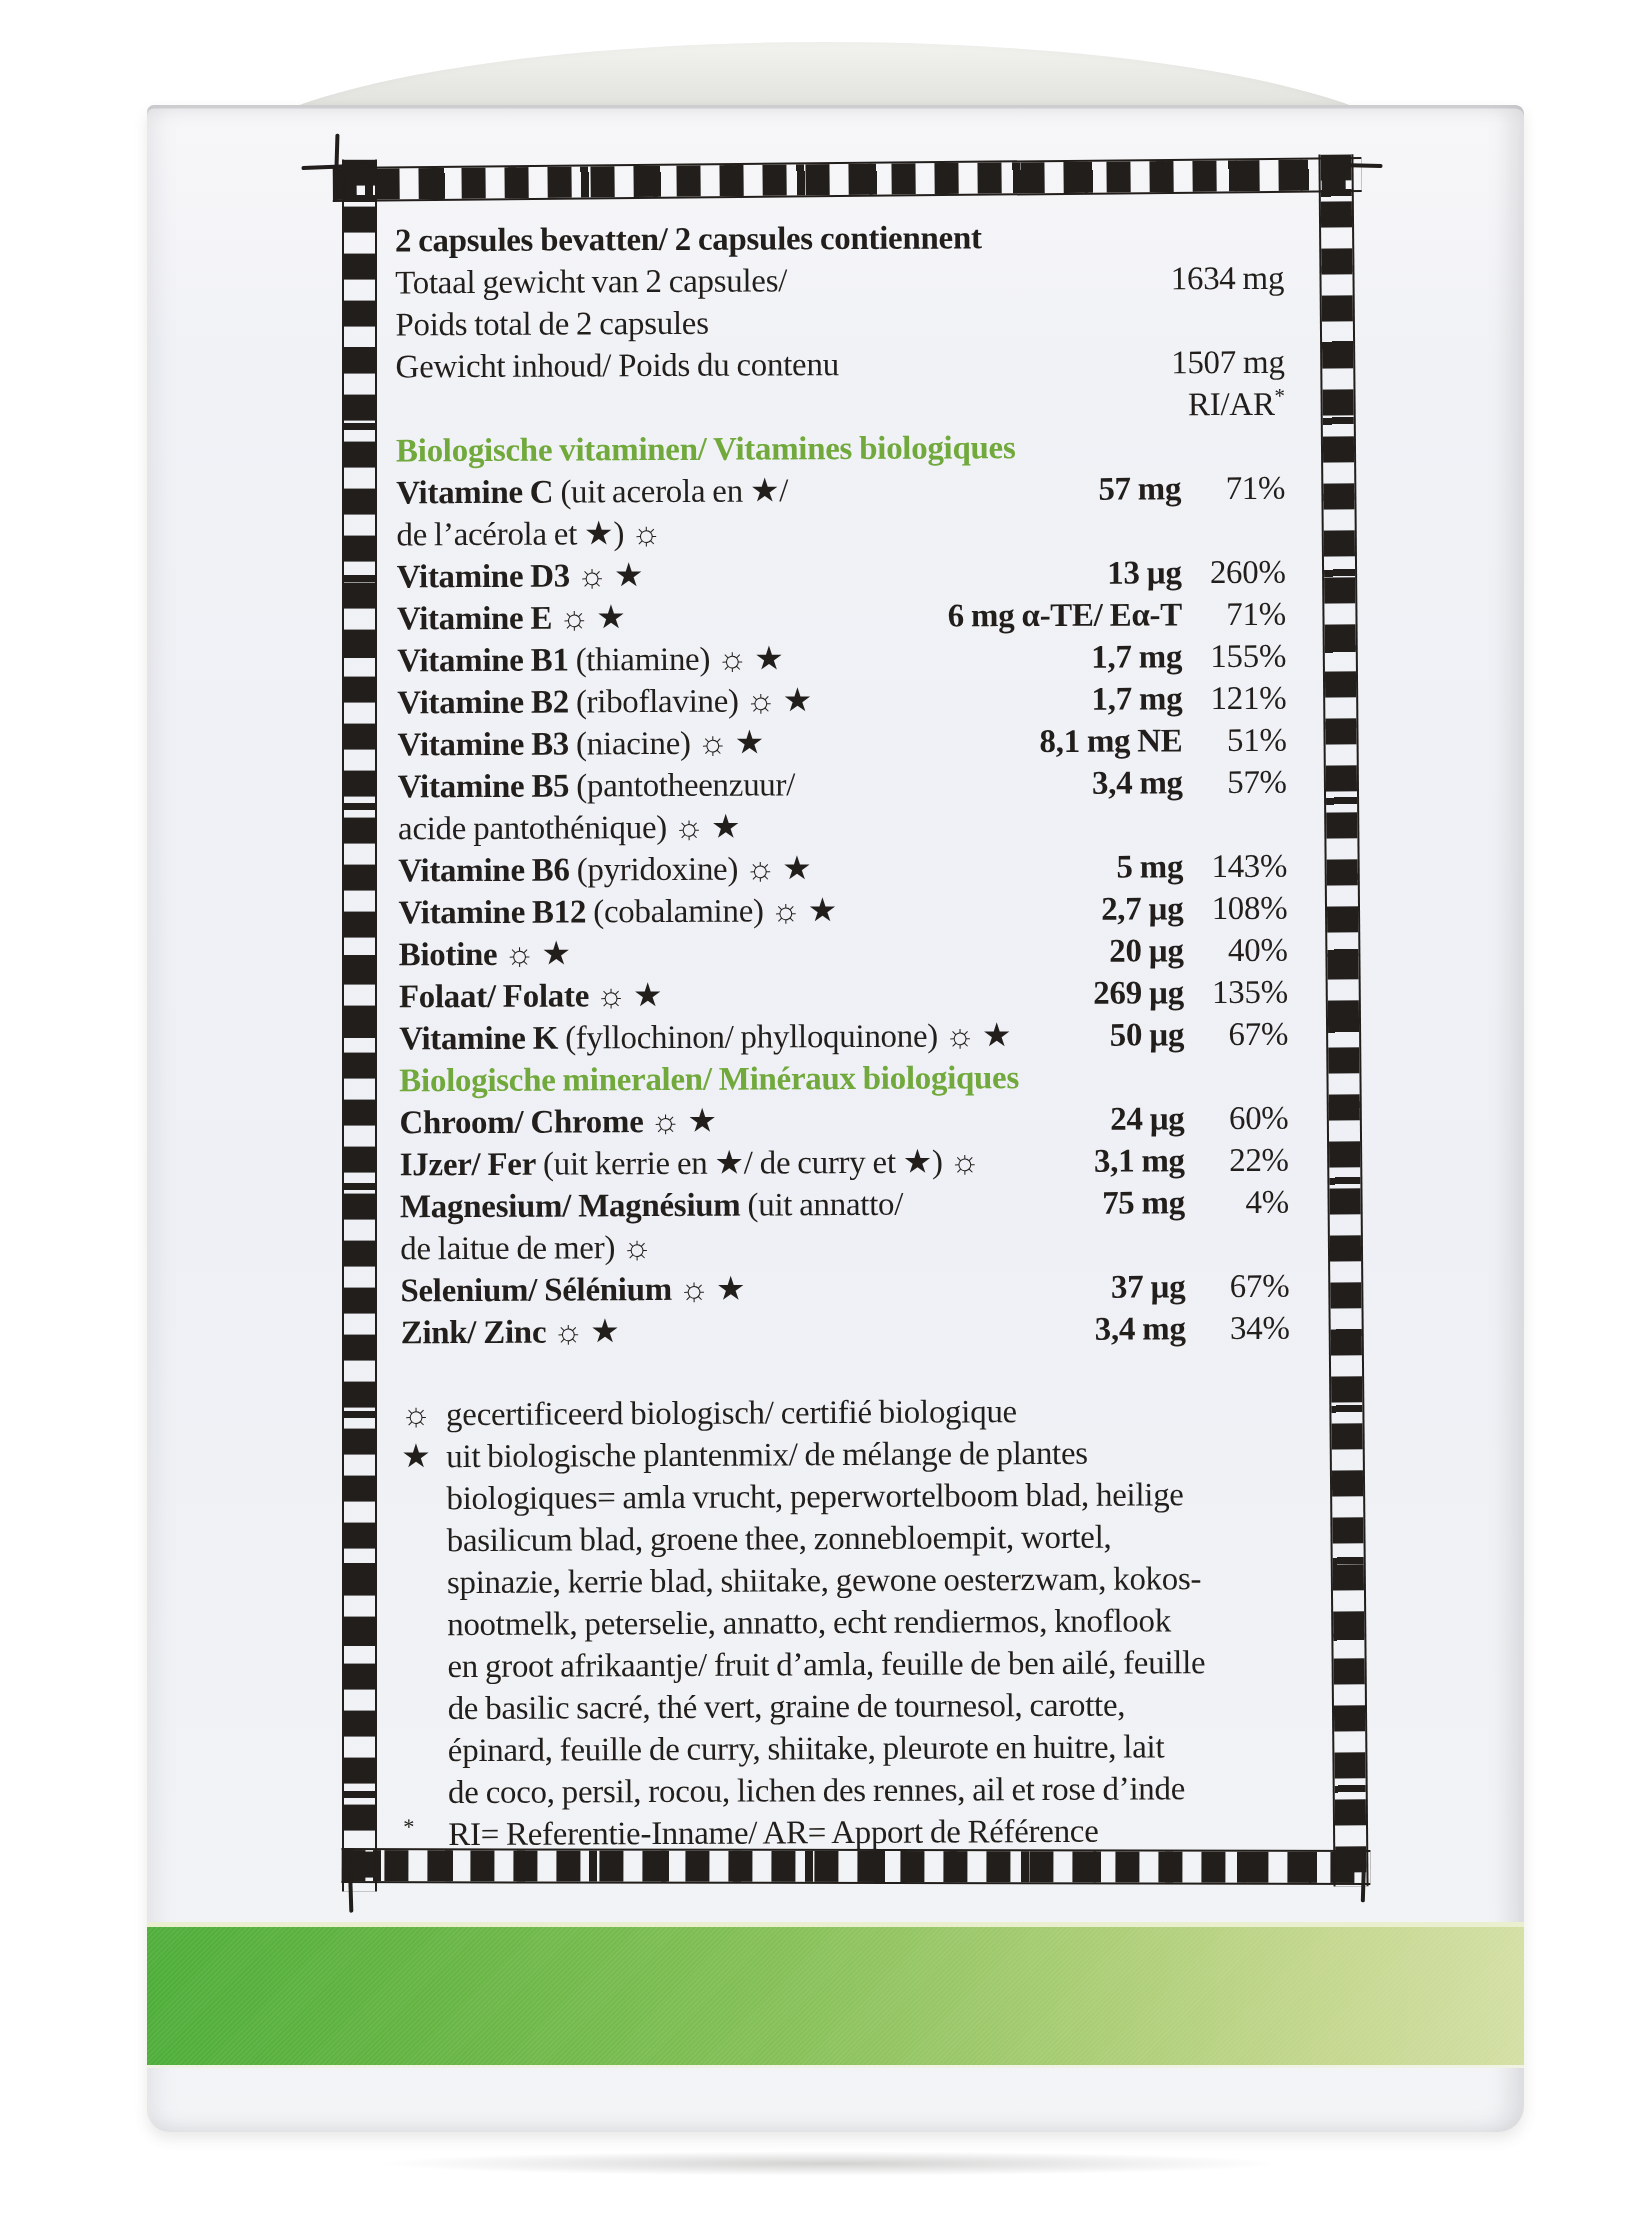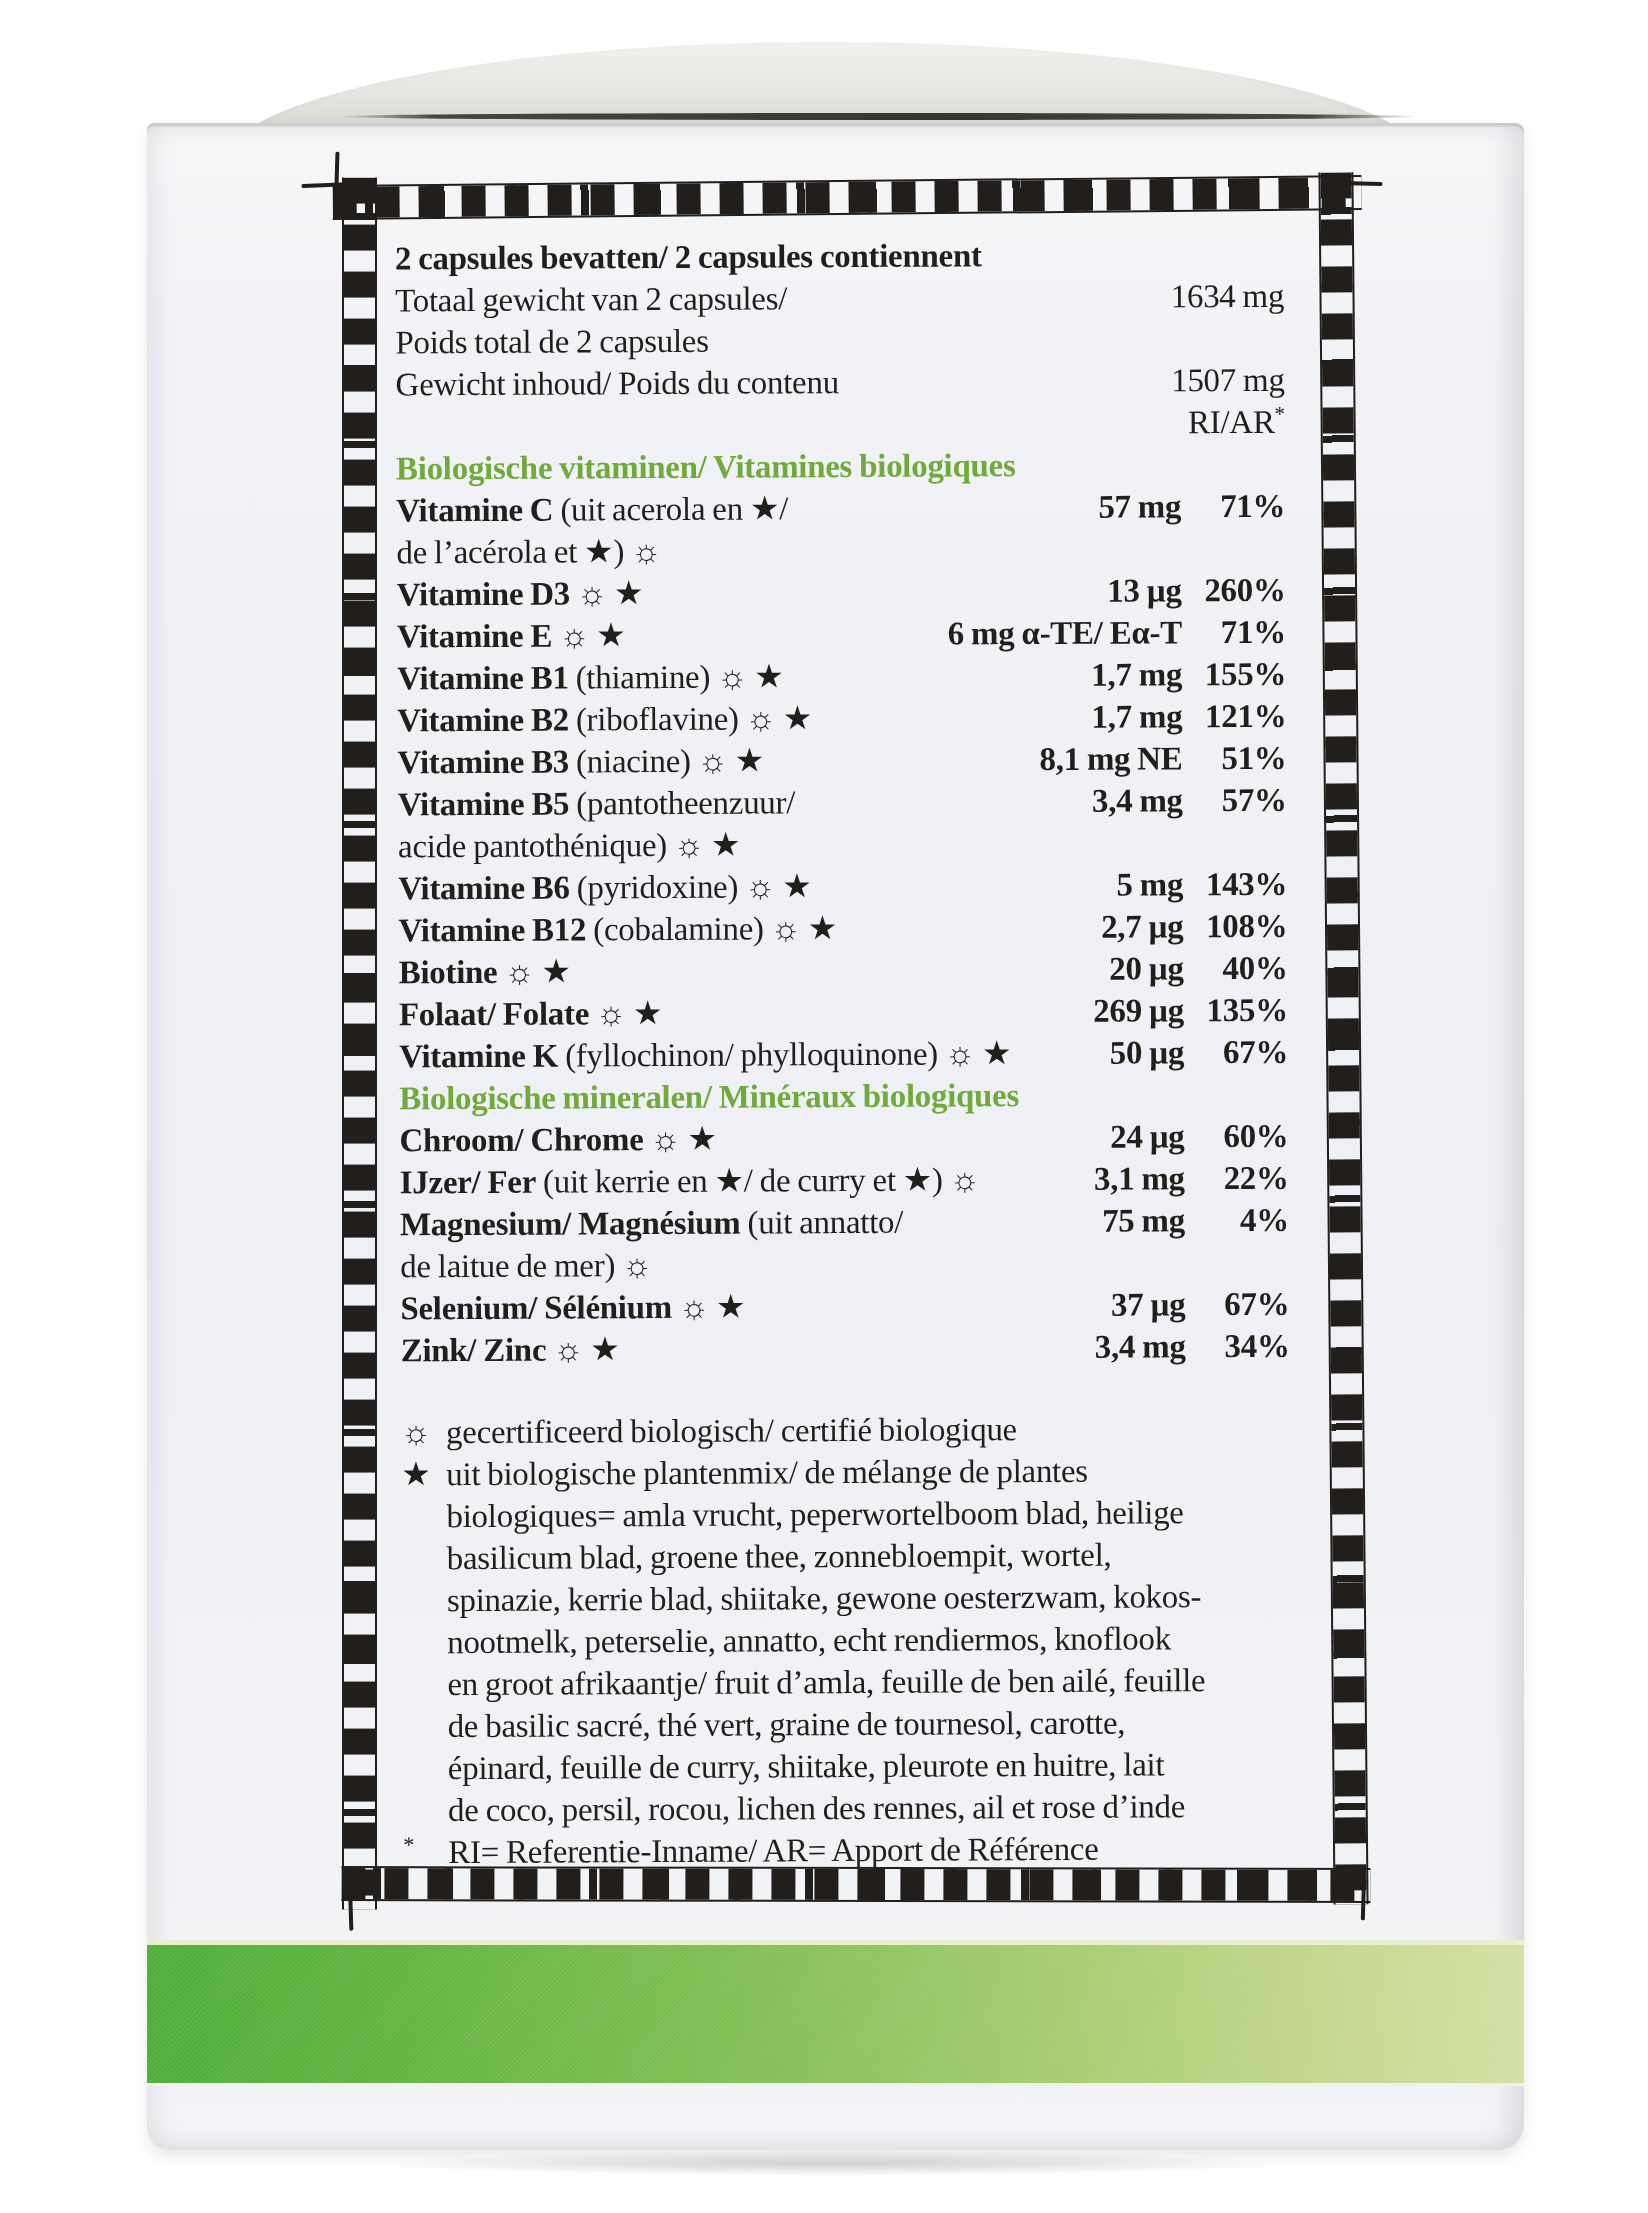--- a/index.html
+++ b/index.html
@@ -17,21 +17,21 @@
     background:linear-gradient(180deg,#f2f2ef 0%,#e4e4e0 22%,#d0d0ca 42%,#b5b4ad 60%,#9c9a90 78%,#8a877d 95%);
     box-shadow:inset 0 -8.6px 14px rgba(0,0,0,.18);
   }
   .flap-seam{
     position:absolute;left:336px;top:113px;width:1083px;height:7px;border-radius:50%;
     background:linear-gradient(90deg,rgba(70,66,58,0) 0%,#4a463f 9%,#38352f 55%,#4a463f 90%,rgba(70,66,58,0) 100%);
   }
 
   
   .box-face{
-    position:absolute;left:147px;top:123px;width:1377px;height:2027px;
+    position:absolute;left:147px;top:105px;width:1377px;height:2027px;
     border-radius:7px 8.6px 26px 22.5px;
     background:linear-gradient(180deg,#f7f7f9 0%,#f1f2f6 12%,#eef0f5 55%,#f3f4f6 100%);
     box-shadow:inset -14px 0 22.5px rgba(100,102,108,.16),
                inset 12px 0 19px rgba(130,132,140,.10),
                inset 0 3.5px 0 rgba(210,211,214,.8),
                0 7px 14px rgba(70,70,65,.12);
   }
   .floor-shadow{
     position:absolute;left:186px;top:2146px;width:1288px;height:35px;
     background:radial-gradient(ellipse 50% 50% at 50% 50%,rgba(50,50,45,.22),rgba(50,50,45,0) 70%);
@@ -77,21 +77,21 @@
   .wname{flex:1 1 auto;min-width:0;}
   .wvalue{margin-left:auto;text-align:center;white-space:nowrap;}
   .riar{text-align:right;}
   .riar sup{font-size:21px;line-height:0;}
 
   .section-heading{font-weight:bold;color:var(--heading-green,#71a93c);}
   .nrow{display:flex;}
   .nname{flex:1 1 auto;min-width:0;white-space:nowrap;overflow:visible;}
   .nname b{font-weight:bold;}
   .namount{flex:0 0 auto;min-width:164px;text-align:right;white-space:nowrap;font-weight:bold;}
-  .npct{flex:0 0 auto;min-width:104px;text-align:right;white-space:nowrap;font-weight:bold;}
+  .npct{flex:0 0 auto;min-width:104px;text-align:right;white-space:nowrap;font-weight:normal;}
   .nrow.cont .nname{white-space:nowrap;}
 
   #fnotes{margin-top:40px;}
   .fn-line{display:flex;}
   .fnsym{flex:0 0 45px;}
   .fnsym.sup{font-size:22.5px;position:relative;top:-7px;}
   .fntext{flex:1 1 auto;white-space:nowrap;overflow:visible;}
 
   
   .green-band{

